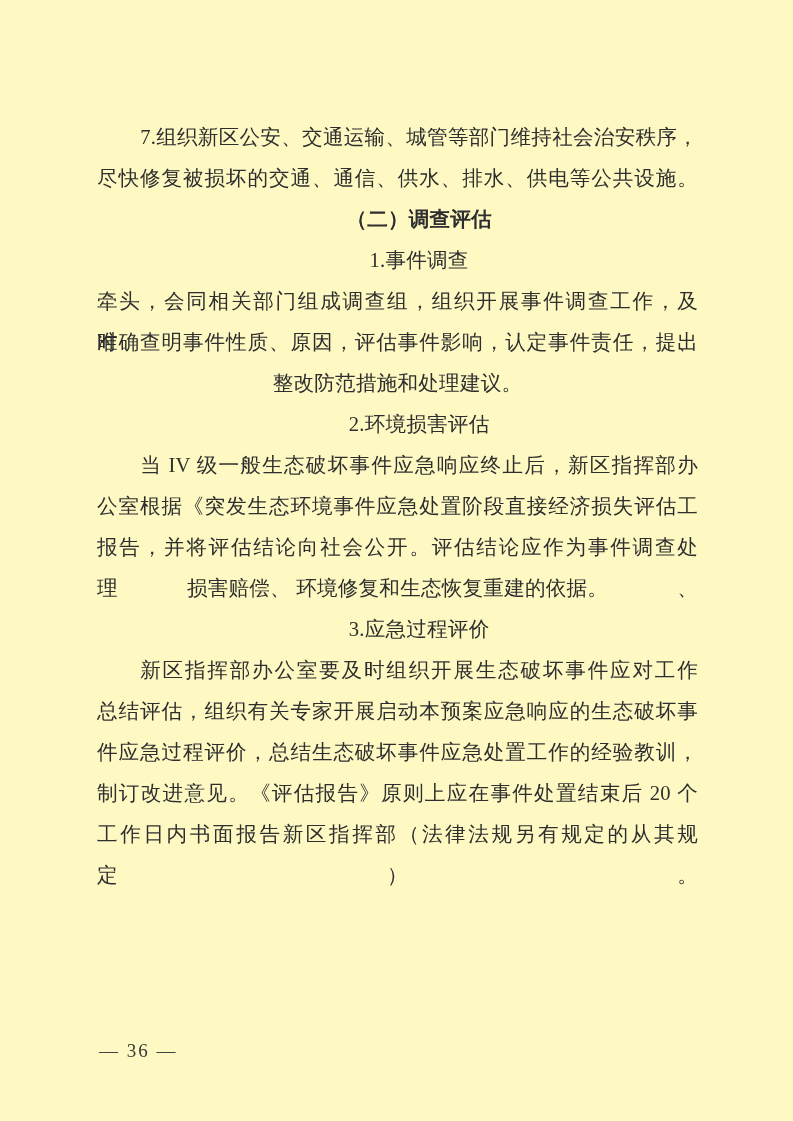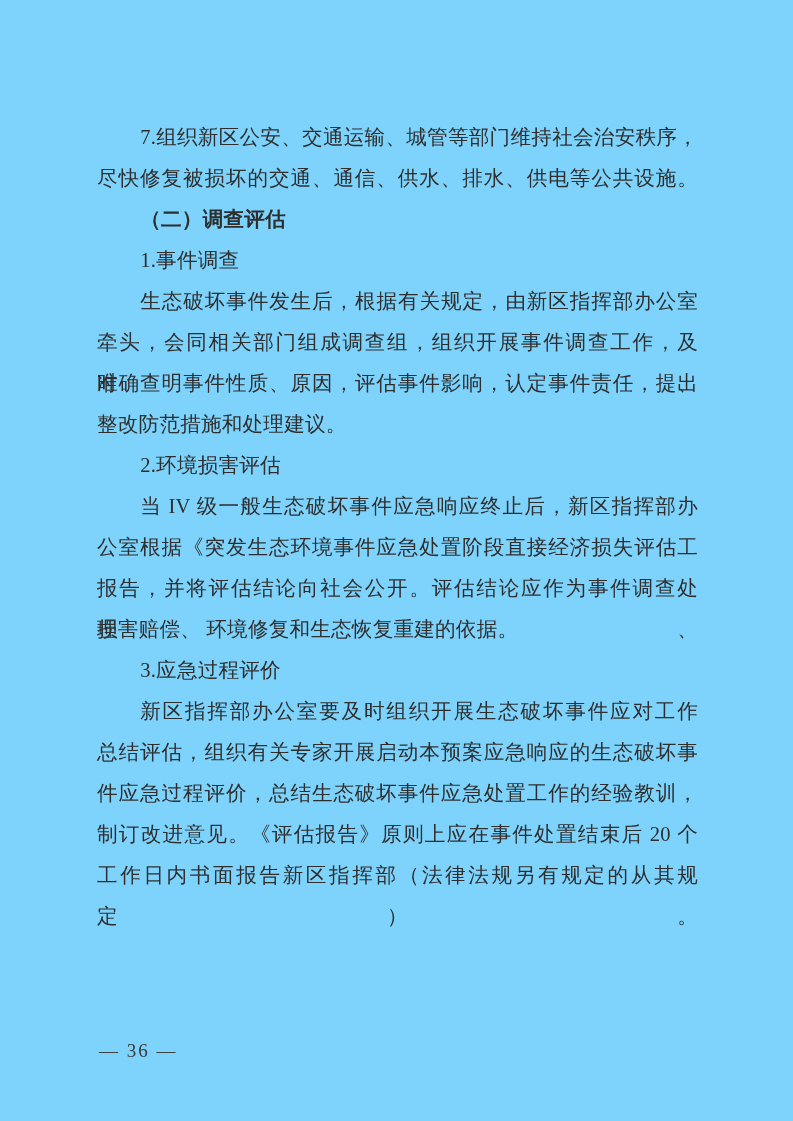--- a/index.html
+++ b/index.html
@@ -4,36 +4,36 @@
 <style>
   html, body {
     margin: 0;
     padding: 0;
     background: #ffffff;
   }
   .page {
     position: relative;
     width: 793px;
     height: 1121px;
-    background: #7dd3fc;
+    background: #fef9c3;
     font-family: "Liberation Serif", "DejaVu Serif", serif;
     color: #2e2e2e;
     overflow: hidden;
   }
   .content {
     position: absolute;
     left: 97px;
     top: 117px;
     width: 601px;
   }
   .line {
     font-size: 20.6px;
     line-height: 41px;
     height: 41px;
-    text-align: left;
+    text-align: center;
     letter-spacing: 0.2px;
     white-space: pre-wrap;
   }
   .line.justify {
     text-align: justify;
     text-align-last: justify;
     text-justify: inter-character;
   }
   .line.indent {
     text-indent: 2.1em;
@@ -54,21 +54,20 @@
 </head>
 <body>
 
 <div class="page">
   <div class="content">
 
   <div class="line indent justify">7.组织新区公安、交通运输、城管等部门维持社会治安秩序，</div>
       <div class="line justify">尽快修复被损坏的交通、通信、供水、排水、供电等公共设施。</div>
       <div class="line indent heading">（二）调查评估</div>
       <div class="line indent">1.事件调查</div>
-      <div class="line indent justify">生态破坏事件发生后，根据有关规定，由新区指挥部办公室</div>
       <div class="line justify">牵头，会同相关部门组成调查组，组织开展事件调查工作，及时、</div>
       <div class="line justify">准确查明事件性质、原因，评估事件影响，认定事件责任，提出</div>
       <div class="line">整改防范措施和处理建议。</div>
       <div class="line indent">2.环境损害评估</div>
       <div class="line indent justify">当 IV 级一般生态破坏事件应急响应终止后，新区指挥部办</div>
       <div class="line justify">公室根据《突发生态环境事件应急处置阶段直接经济损失评估工</div>
       <div class="line justify">报告，并将评估结论向社会公开。评估结论应作为事件调查处理、</div>
       <div class="line">损害赔偿、 环境修复和生态恢复重建的依据。</div>
       <div class="line indent">3.应急过程评价</div>
       <div class="line indent justify">新区指挥部办公室要及时组织开展生态破坏事件应对工作</div>

